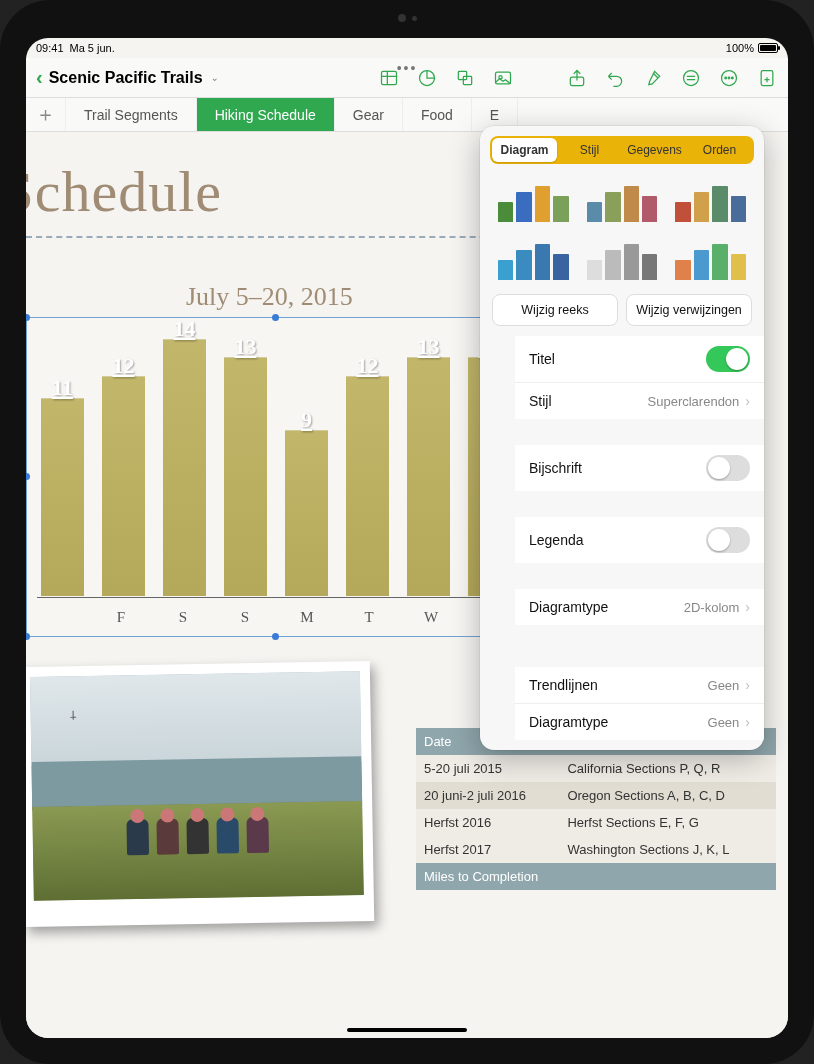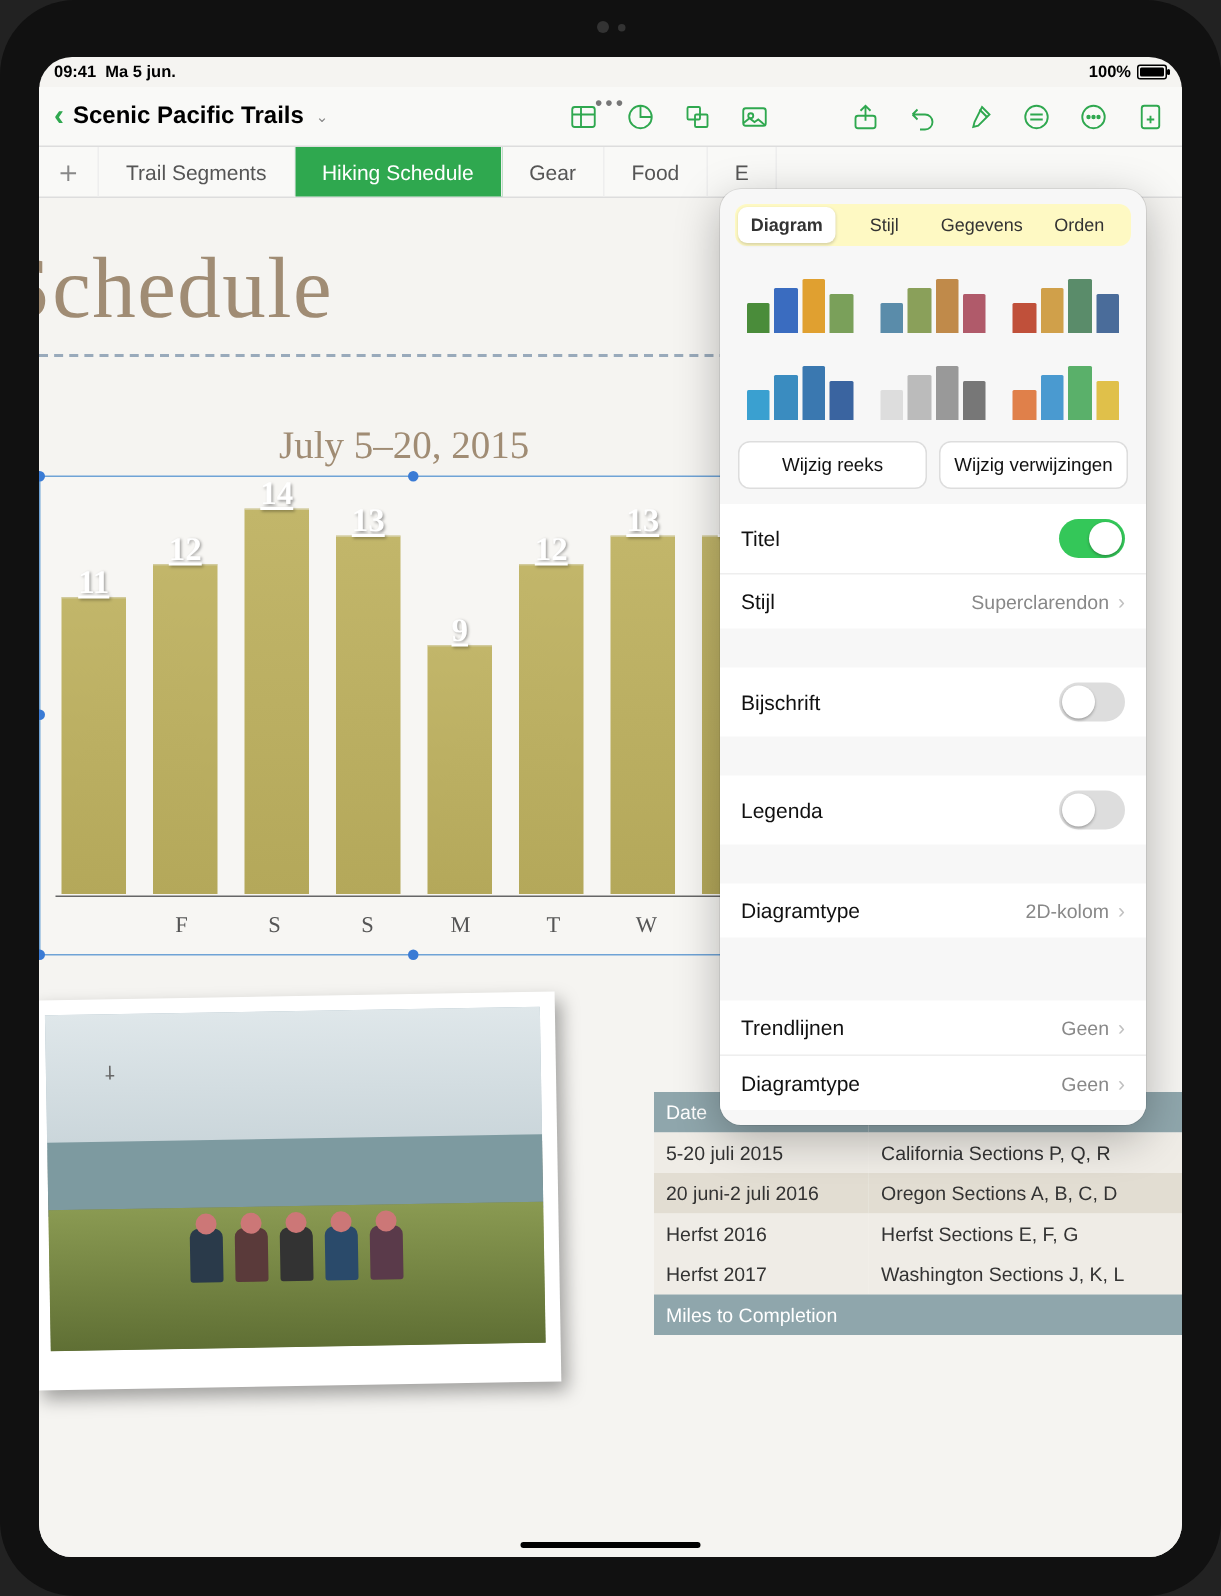--- a/index.html
+++ b/index.html
@@ -33,21 +33,20 @@
     border-radius: 22px;
     position: relative;
     overflow: hidden;
   }
   .statusbar {
     height: 20px;
     display: flex; align-items: center;
     font-size: 11px;
     padding: 0 10px;
     color: #000;
-    font-weight: bold;
   }
   .statusbar .left { flex:1; display:flex; gap:6px; }
   .statusbar .right { display:flex; align-items:center; gap:4px; }
   .battery-icon { width:20px;height:10px;border:1px solid #000;border-radius:2px;position:relative; }
   .battery-icon::after{content:"";position:absolute;right:-3px;top:2px;width:2px;height:4px;background:#000;border-radius:1px;}
   .battery-fill{position:absolute;inset:1px;background:#000;border-radius:1px;}
 
   .app-toolbar {
     height: 40px;
     display: flex;
@@ -132,21 +131,21 @@
   .photo-img .ppl{position:absolute;bottom:18%;left:10%;right:10%;height:40px;display:flex;gap:8px;justify-content:center;}
   .person{width:22px;height:36px;background:#2a3a4a;border-radius:6px 6px 2px 2px;position:relative;}
   .person::before{content:"";position:absolute;top:-10px;left:4px;width:14px;height:14px;border-radius:50%;background:#c77; }
   .bird{position:absolute;top:14%;left:12%;color:#666;font-size:12px;}
 
   .sched-title {
     position:absolute; top:530px; left:440px; width:320px;
     text-align:center; font-family:Georgia,serif; color:#a08c74; font-size:24px; line-height:1.2;
   }
   .sched-table {
-    position:absolute; top:596px; left:410px; width:360px;
+    position:absolute; top:596px; left:390px; width:360px;
     font-size:13px; color:#333;
     border-collapse:collapse;
   }
   .sched-table th { background:#8fa6ac; color:#fff; text-align:left; padding:6px 8px; font-weight:500; }
   .sched-table td { padding:6px 8px; }
   .sched-table tr.odd td { background:#efece6; }
   .sched-table tr.even td { background:#e2ddd2; }
   .sched-table tr.footer td { background:#8fa6ac; color:#fff; font-weight:500; }
 
   
@@ -155,33 +154,33 @@
     background:#f7f7f7; border-radius:14px;
     box-shadow:0 8px 30px rgba(0,0,0,0.28), 0 0 0 0.5px rgba(0,0,0,0.1);
     overflow:hidden;
     font-size:14px;
   }
   .popover::before{
     content:""; position:absolute; top:-8px; right:108px;
     border:8px solid transparent; border-bottom-color:#f7f7f7;
   }
   .seg {
-    display:flex; margin:10px; background:#fef9c3; border-radius:8px; padding:2px;
+    display:flex; margin:10px; background:#eab308; border-radius:8px; padding:2px;
   }
   .seg .opt { flex:1; text-align:center; padding:5px 0; font-size:12px; color:#333; border-radius:6px; }
   .seg .opt.active { background:#fff; font-weight:600; box-shadow:0 1px 2px rgba(0,0,0,0.15); }
 
   .thumb-grid { display:grid; grid-template-columns:repeat(3,1fr); gap:10px; padding:4px 14px 10px 14px; }
   .thumb { height:48px; display:flex; align-items:flex-end; gap:3px; padding:4px; border-radius:6px; }
   .thumb .tb { flex:1; border-radius:1px 1px 0 0; }
 
   .btn-row { display:flex; gap:8px; padding:0 12px 10px 12px; }
   .btn-row .bt { flex:1; text-align:center; background:#fff; border:0.5px solid #ddd; border-radius:8px; padding:8px 2px; font-size:12.5px; color:#111; }
 
-  .panel { margin:0 0 10px 0; }
+  .panel { margin:0 0 10px 0;padding-left:35px; }
   .row { display:flex; align-items:center; padding:10px 14px; background:#fff; border-top:0.5px solid #eee; justify-content:space-between; }
   .row:first-child{border-top:none;}
   .row .label { color:#111; }
   .row .value { color:#888; font-size:13px; }
   .row .chev { color:#c0c0c0; margin-left:6px; }
   .panel-gap{height:16px;}
   .switch { width:44px; height:26px; border-radius:13px; background:#ddd; position:relative; }
   .switch.on { background:#34c759; }
   .switch .knob { position:absolute; top:2px; width:22px; height:22px; background:#fff; border-radius:50%; box-shadow:0 1px 2px rgba(0,0,0,0.3); }
   .switch .knob{left:2px;} .switch.on .knob{left:20px;}

